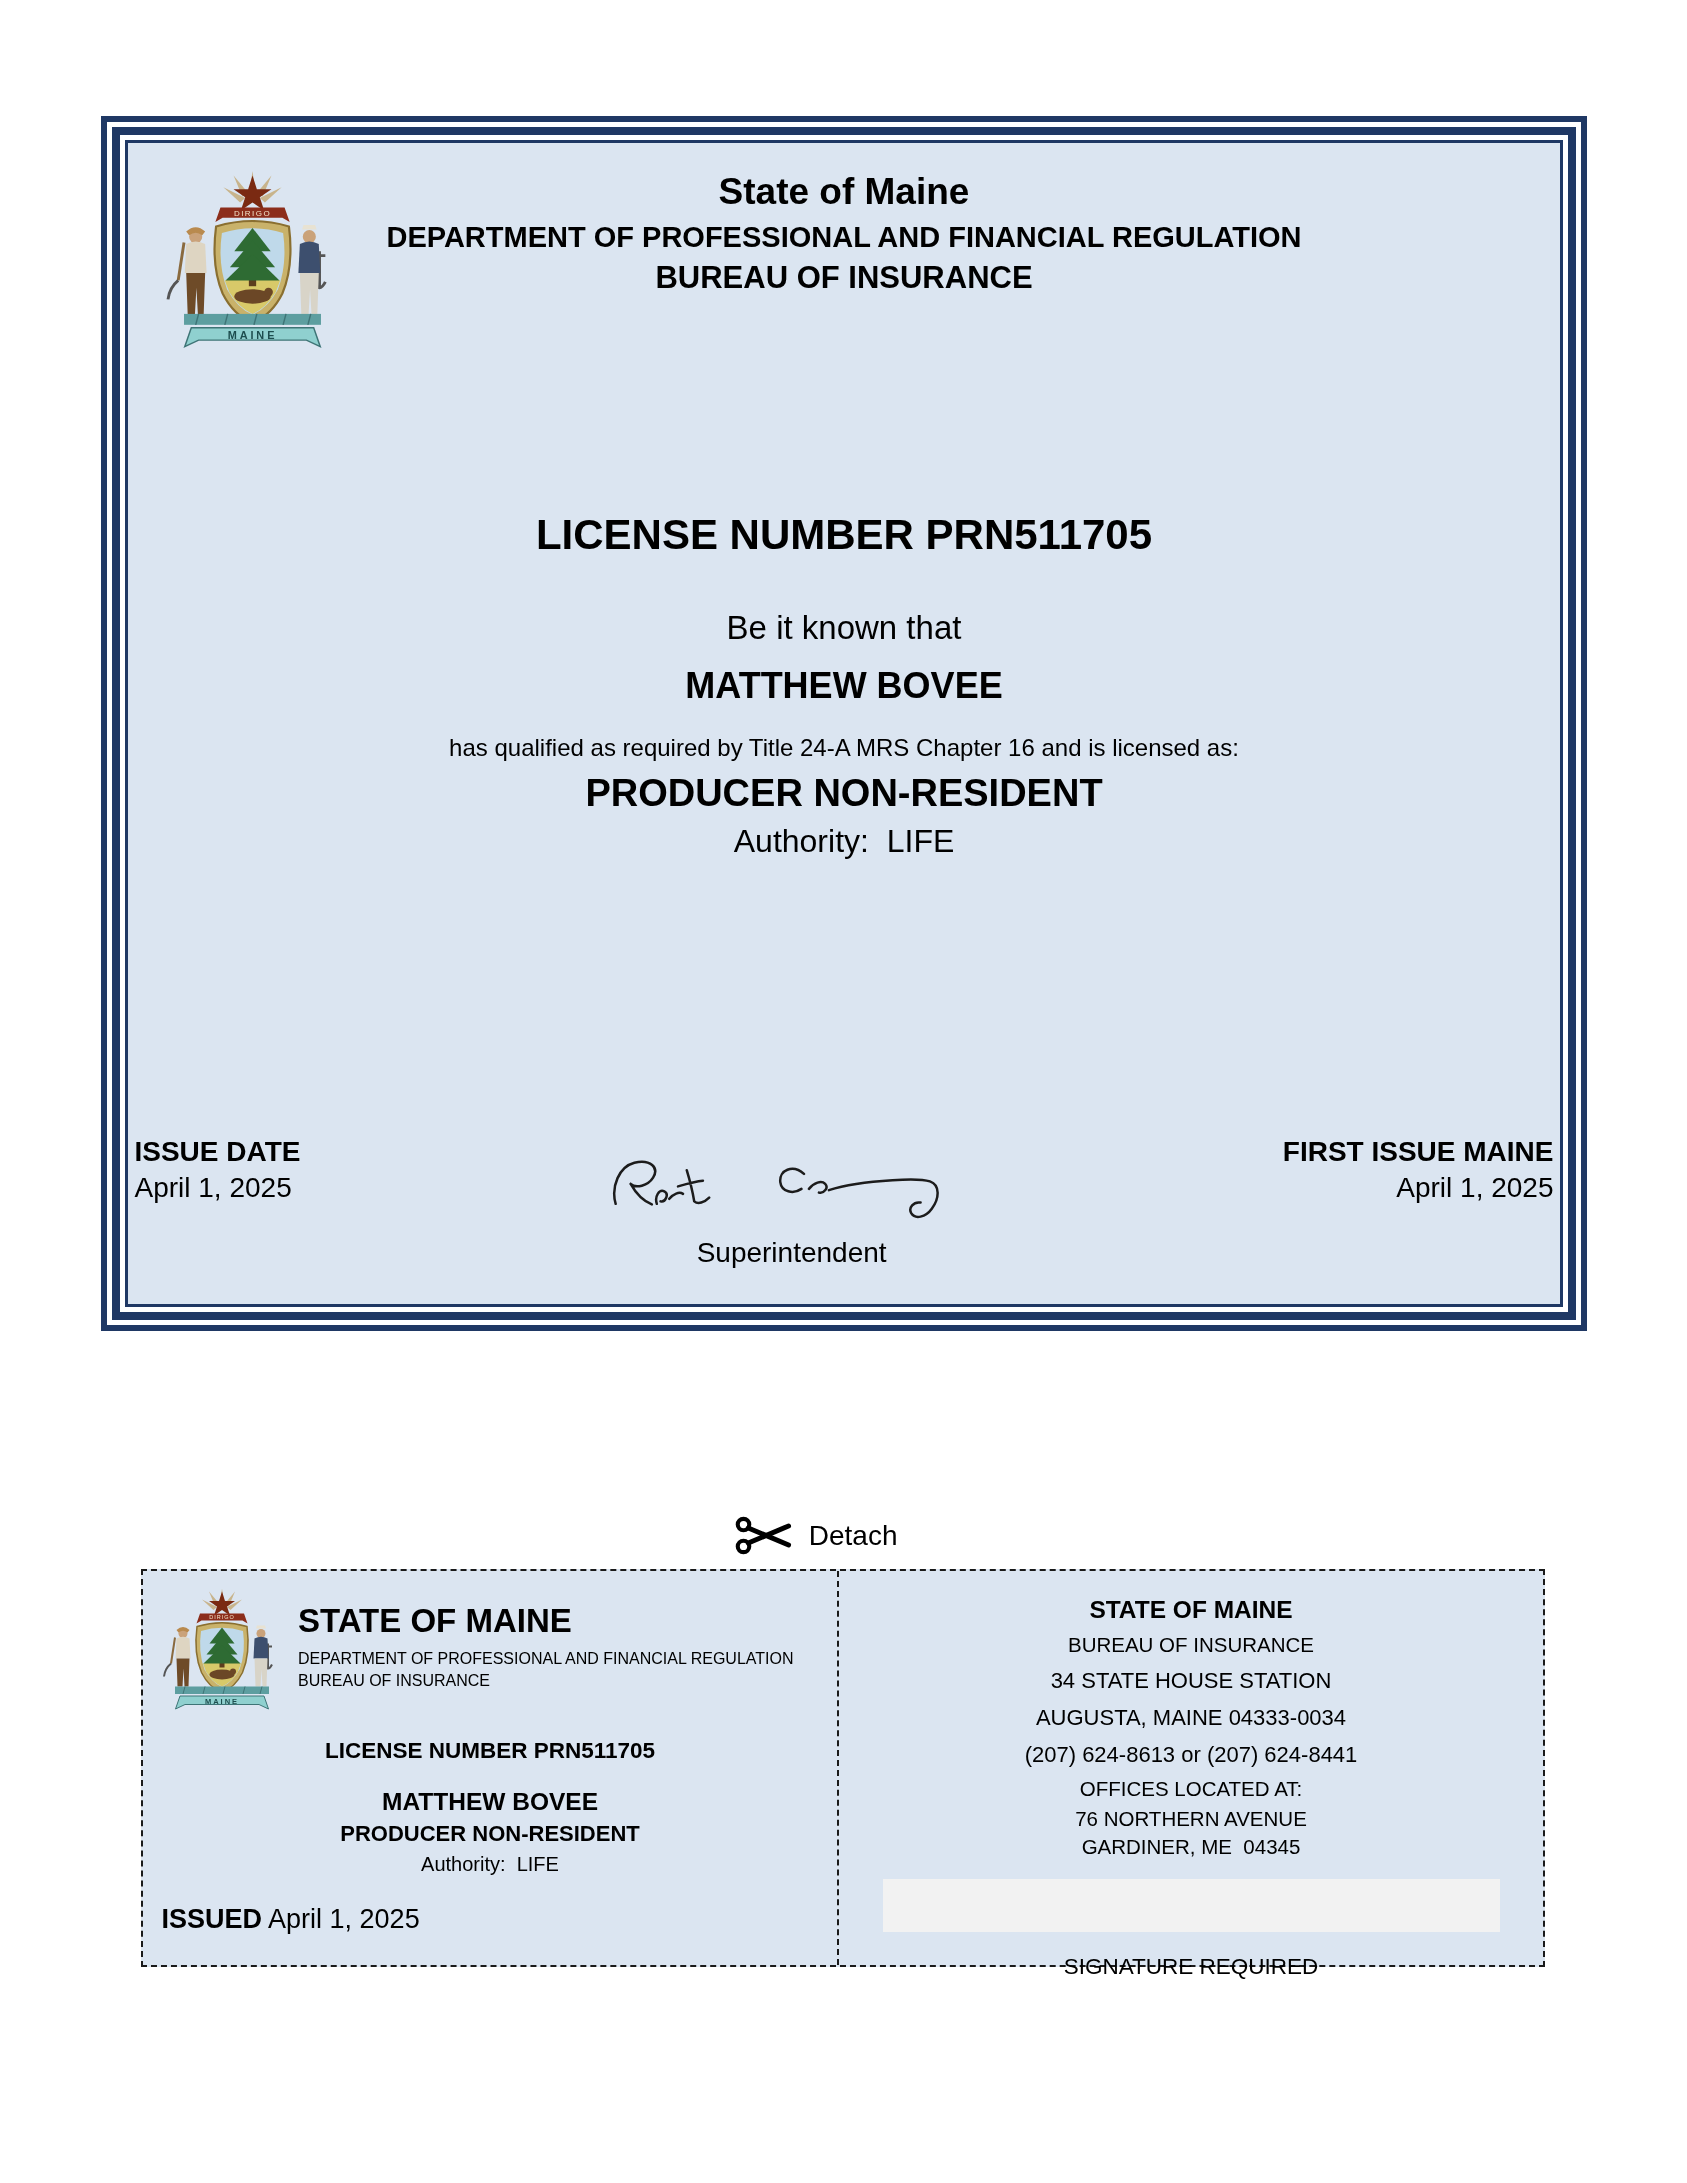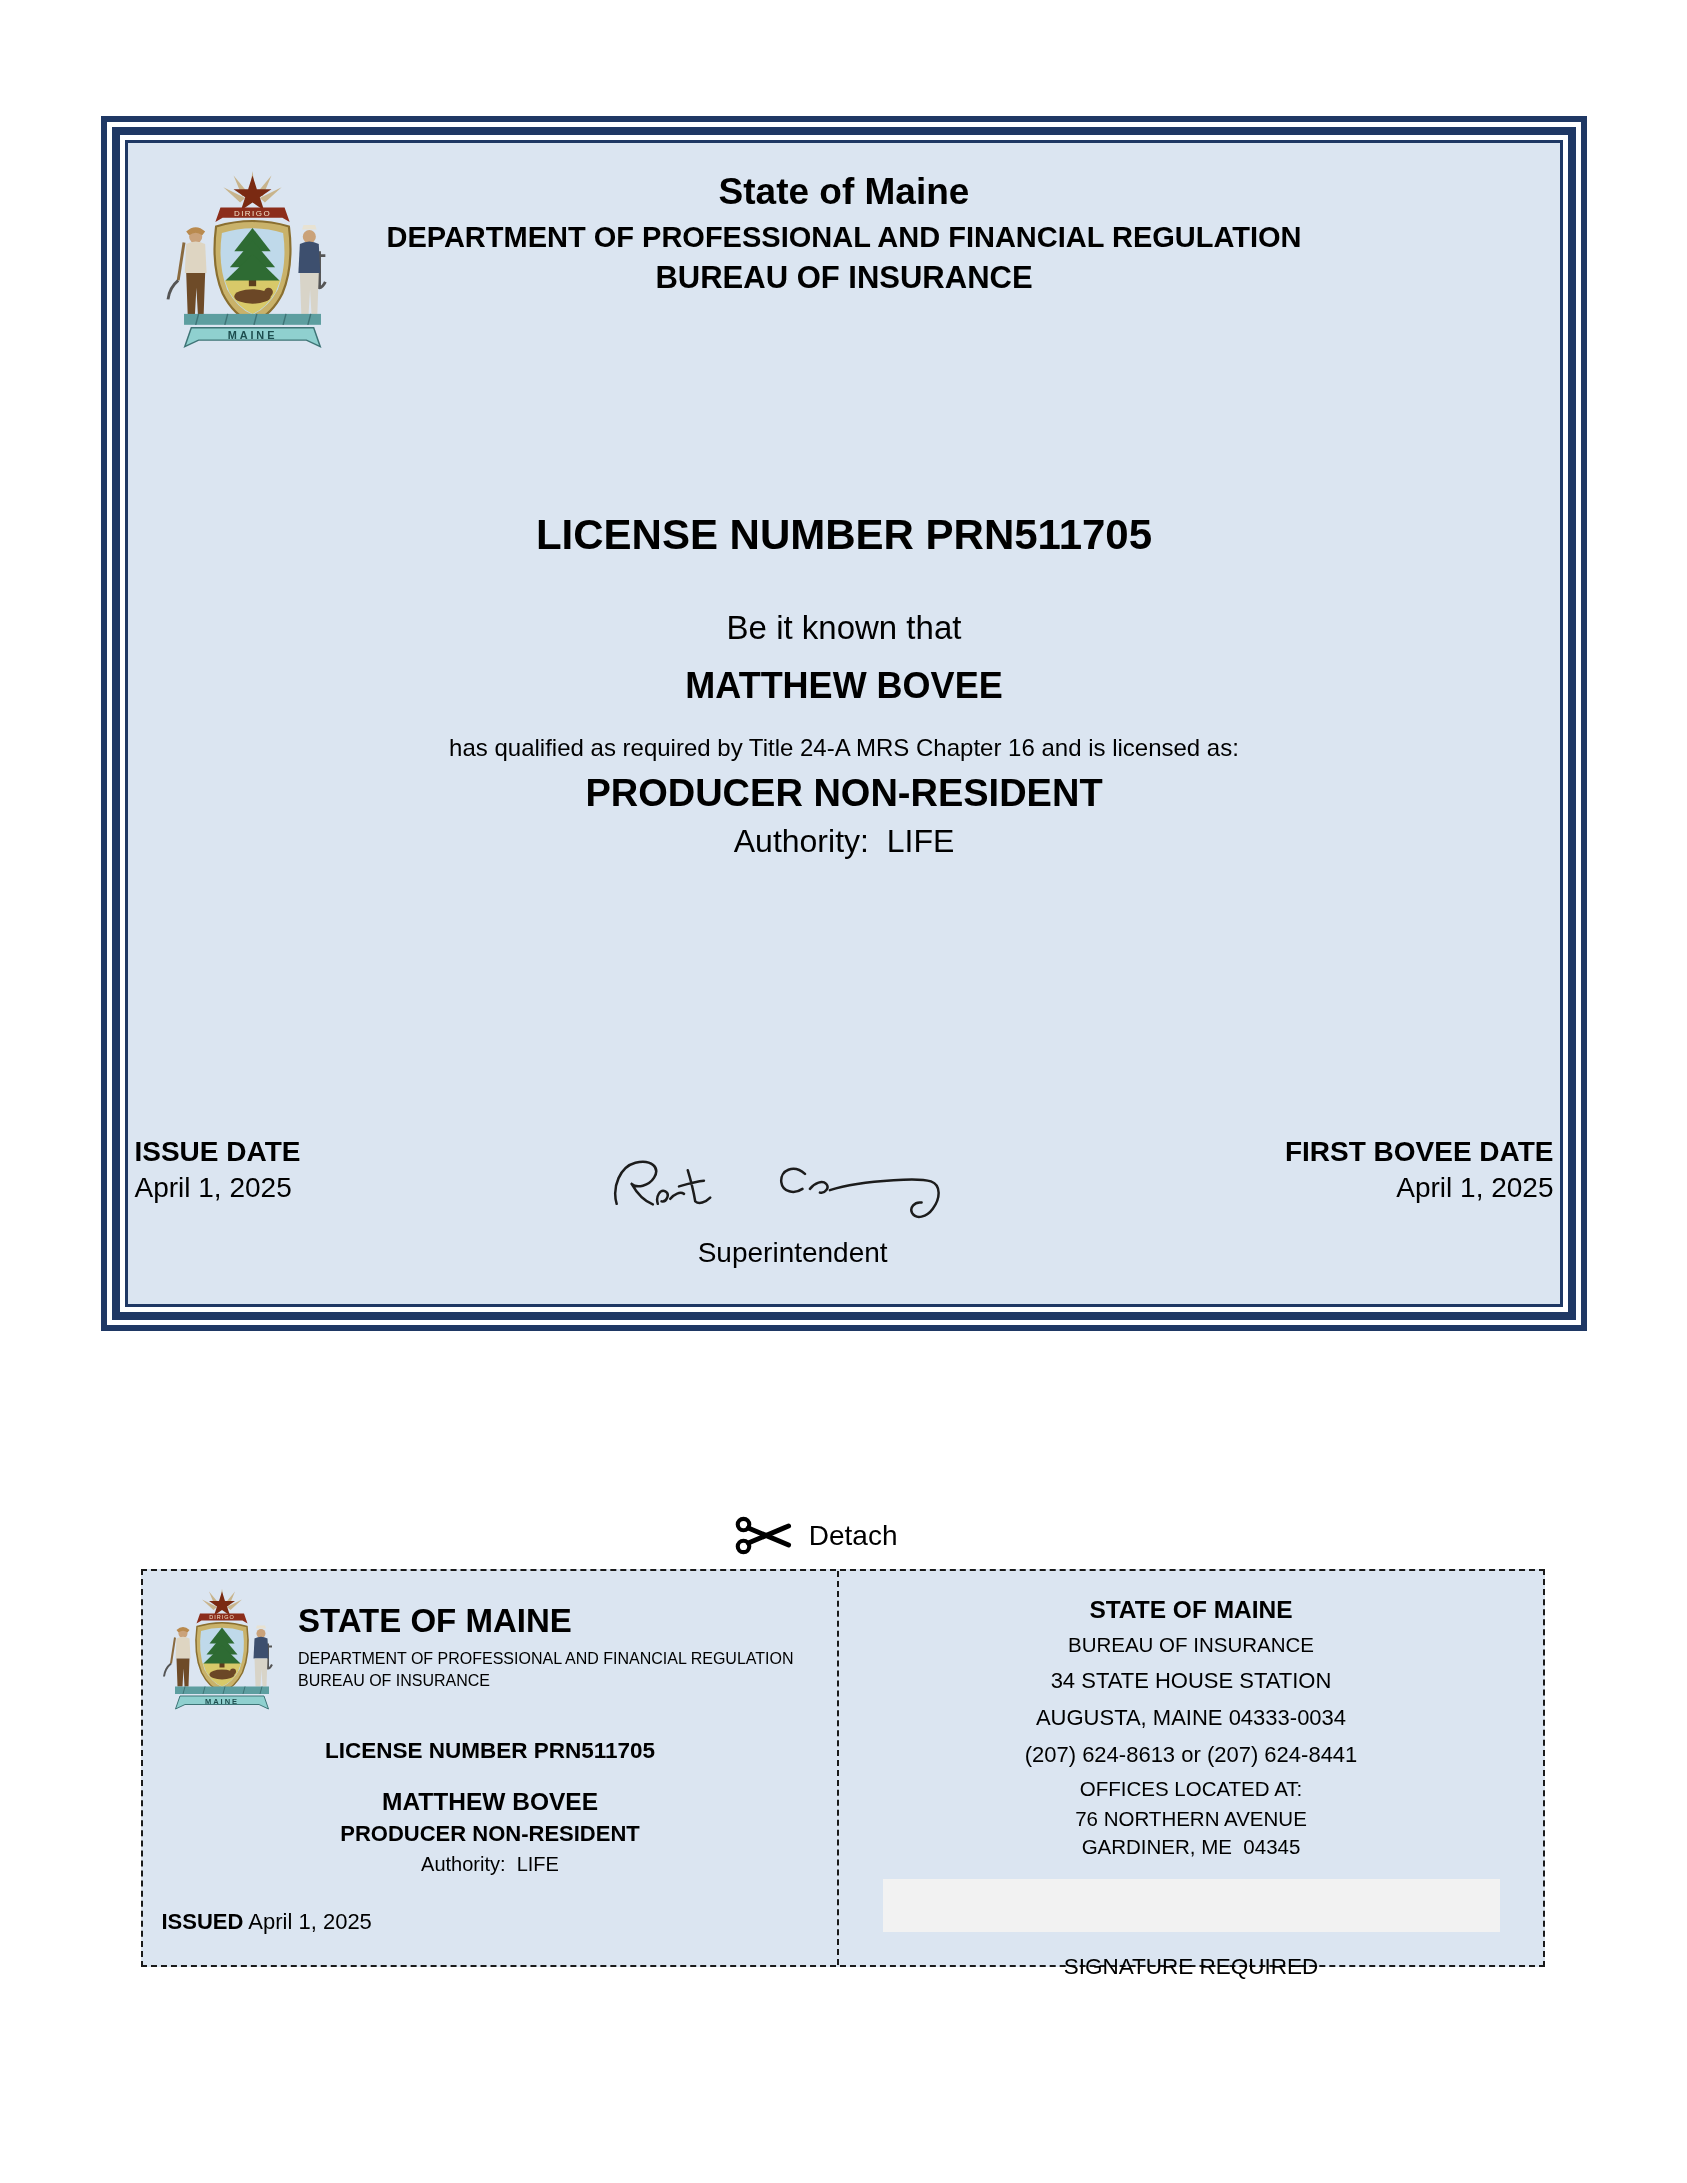--- a/index.html
+++ b/index.html
@@ -81,21 +81,21 @@
   .ch-title{font-size:33px;font-weight:bold;margin-bottom:8px;}
   .ch-dept{font-size:16px;}
   .ch-bureau{font-size:16px;margin-top:2px;}
 
   .card-center{position:absolute;top:167px;left:0;right:0;text-align:center;}
   .cc-license{font-size:22.5px;font-weight:bold;}
   .cc-name{font-size:24.5px;font-weight:bold;margin-top:24px;}
   .cc-type{font-size:22px;font-weight:bold;margin-top:4.6px;}
   .cc-auth{font-size:20px;margin-top:6px;}
 
-  .card-issued{position:absolute;left:18.5px;bottom:30px;font-size:22px;}
+  .card-issued{position:absolute;left:18.5px;bottom:30px;font-size:27px;}
   .card-issued .cf-label{font-weight:bold;}
 
   .ar-title{font-size:24.5px;font-weight:bold;}
   .ar-line{font-size:22px;margin-top:11.2px;}
   .ar-line-sm{font-size:20.5px;margin-top:8.6px;}
   .sig-box{
     width:617px;height:53px;background:var(--sigbox);
     margin:20px auto 0 auto;
   }
   .ar-sigreq{font-size:22.5px;margin-top:22.5px;}
@@ -208,21 +208,21 @@
                      M142,58 C148,78 152,96 154,108
                      M128,84 C142,80 156,76 168,75
                      M154,108 C160,113 170,110 178,102
                      M330,64 C312,48 290,58 292,77 C294,93 313,97 326,88
                      M338,88 C346,78 358,74 364,80 C370,86 362,96 354,94
                      M370,90 C394,82 438,76 472,74 C502,72 520,72 532,76 C549,82 547,104 535,120 C525,134 508,137 502,127 C497,118 506,108 517,110" fill="none" stroke="#1c1c1c" stroke-width="4" stroke-linecap="round" stroke-linejoin="round"></path>
           </svg>
           <div class="cf-super">Superintendent</div>
         </div>
         <div class="cf-col cf-right" style="padding-bottom:28px;">
-          <div class="cf-label">FIRST BOVEE DATE</div>
+          <div class="cf-label">FIRST ISSUE MAINE</div>
           <div>April 1, 2025</div>
         </div>
       </div>
 
     </div>
   </div>
 </div>
 
 <div class="detach-row">
   <svg viewBox="0 0 44 30">

